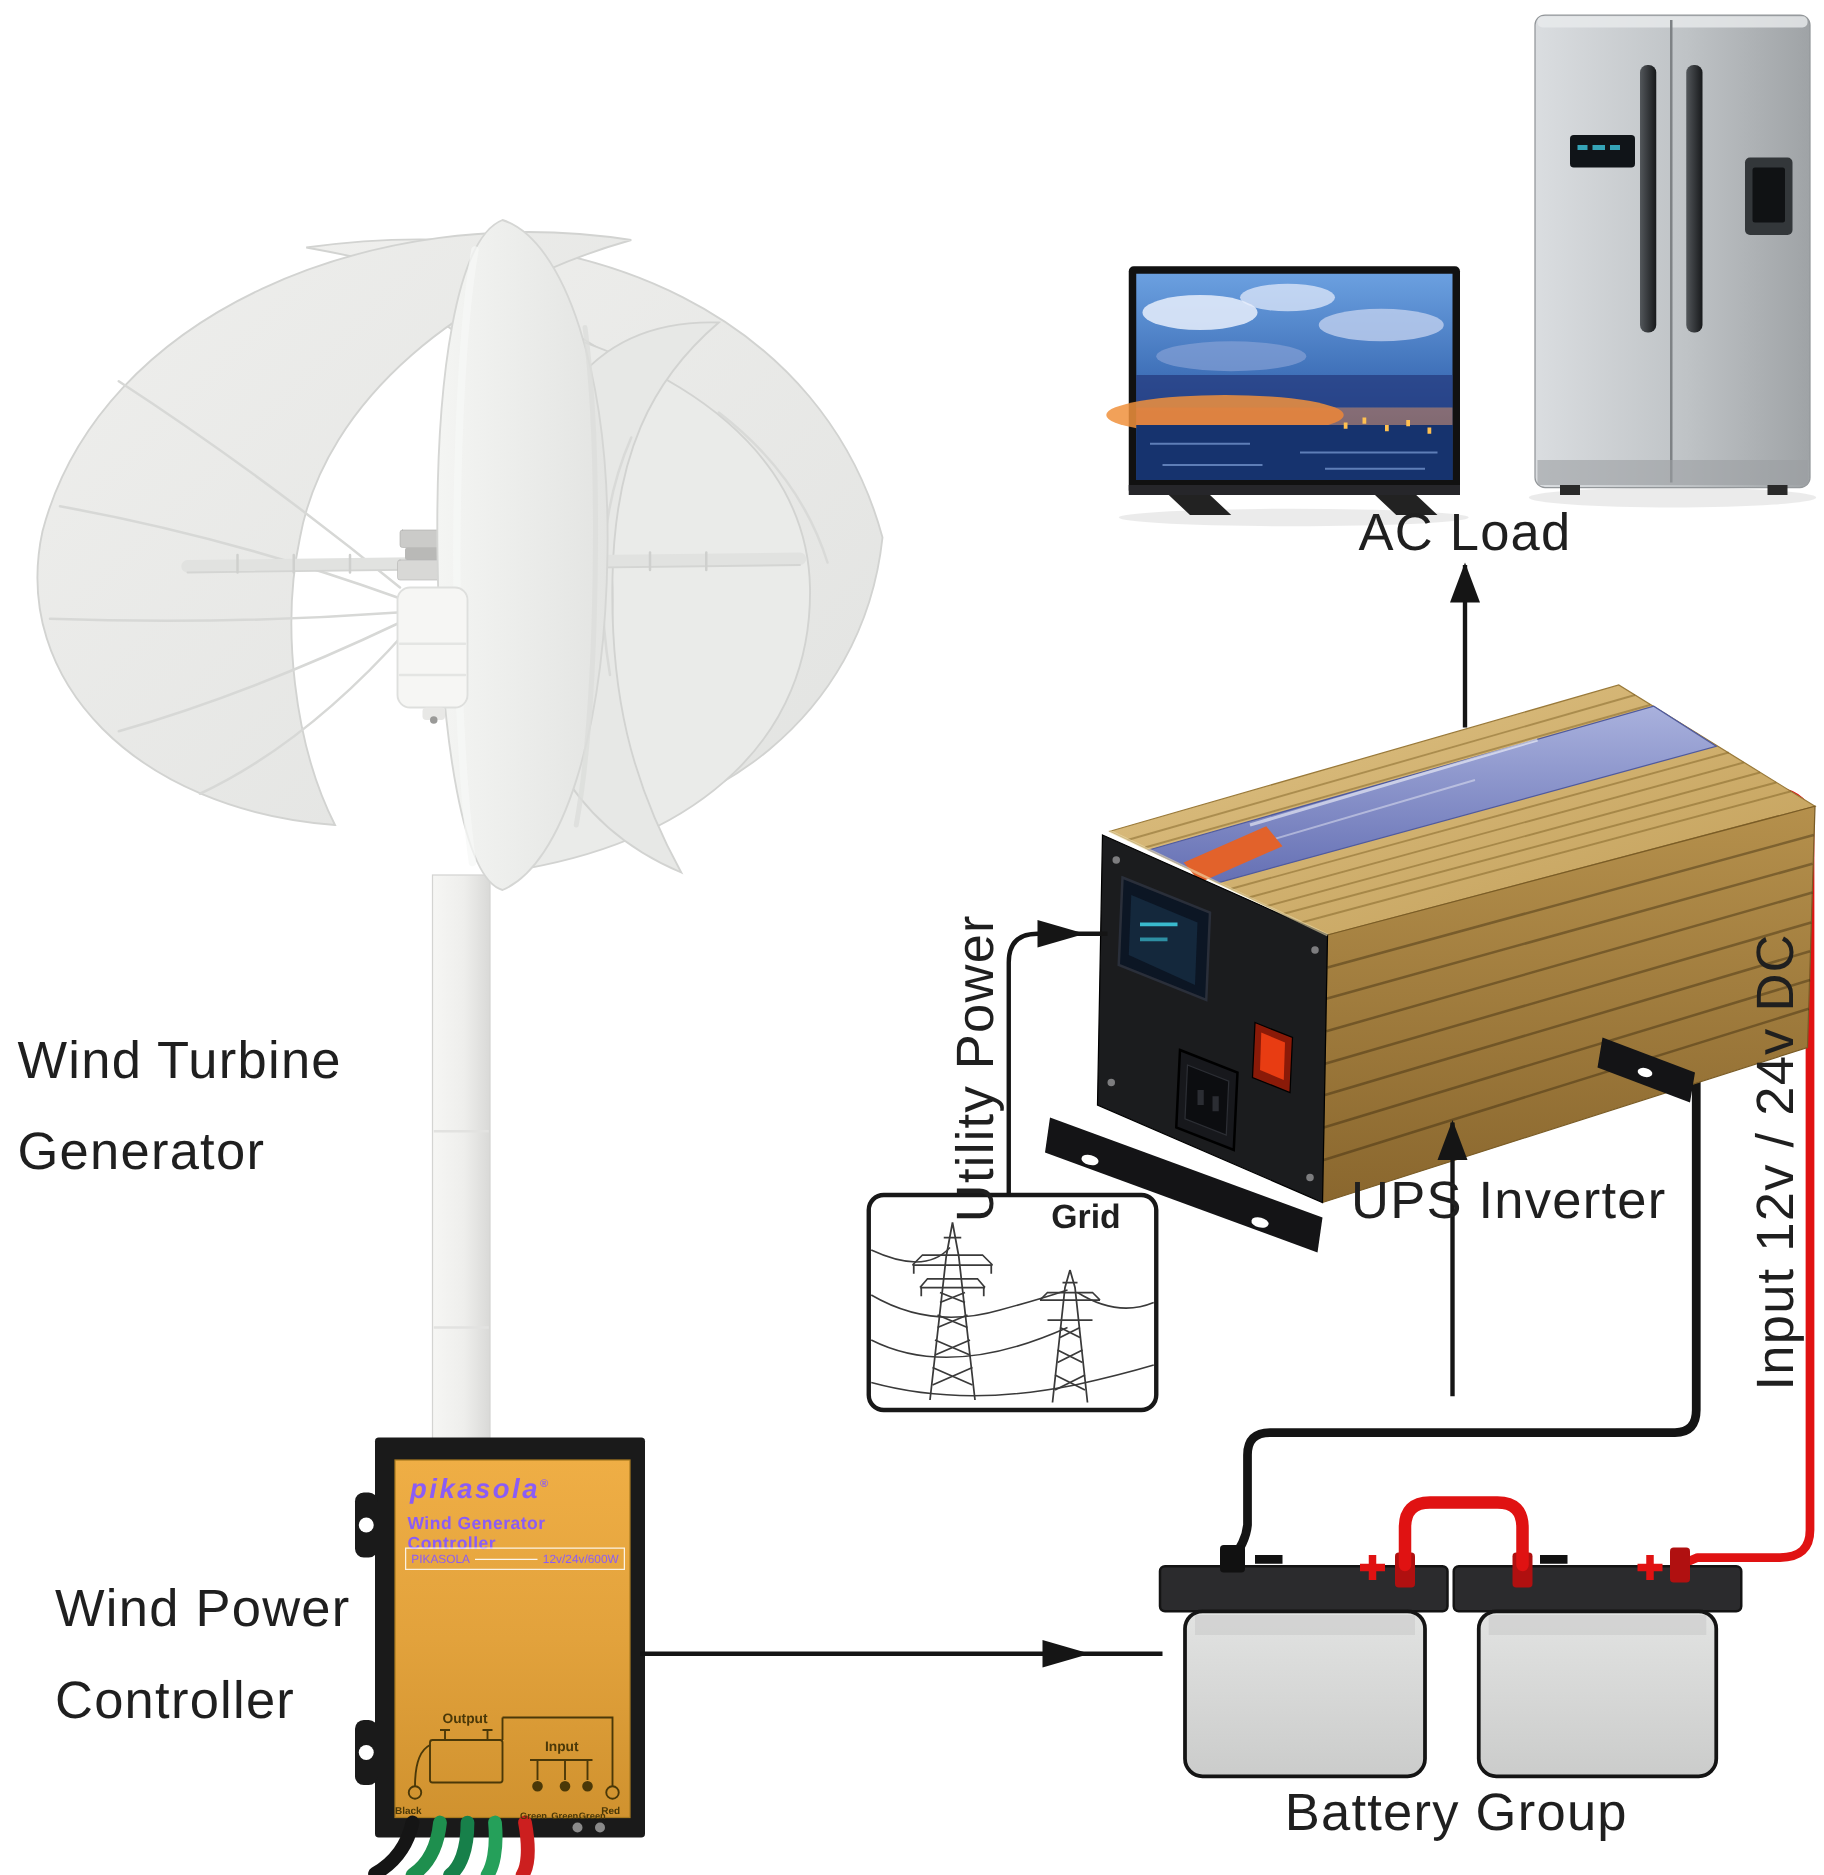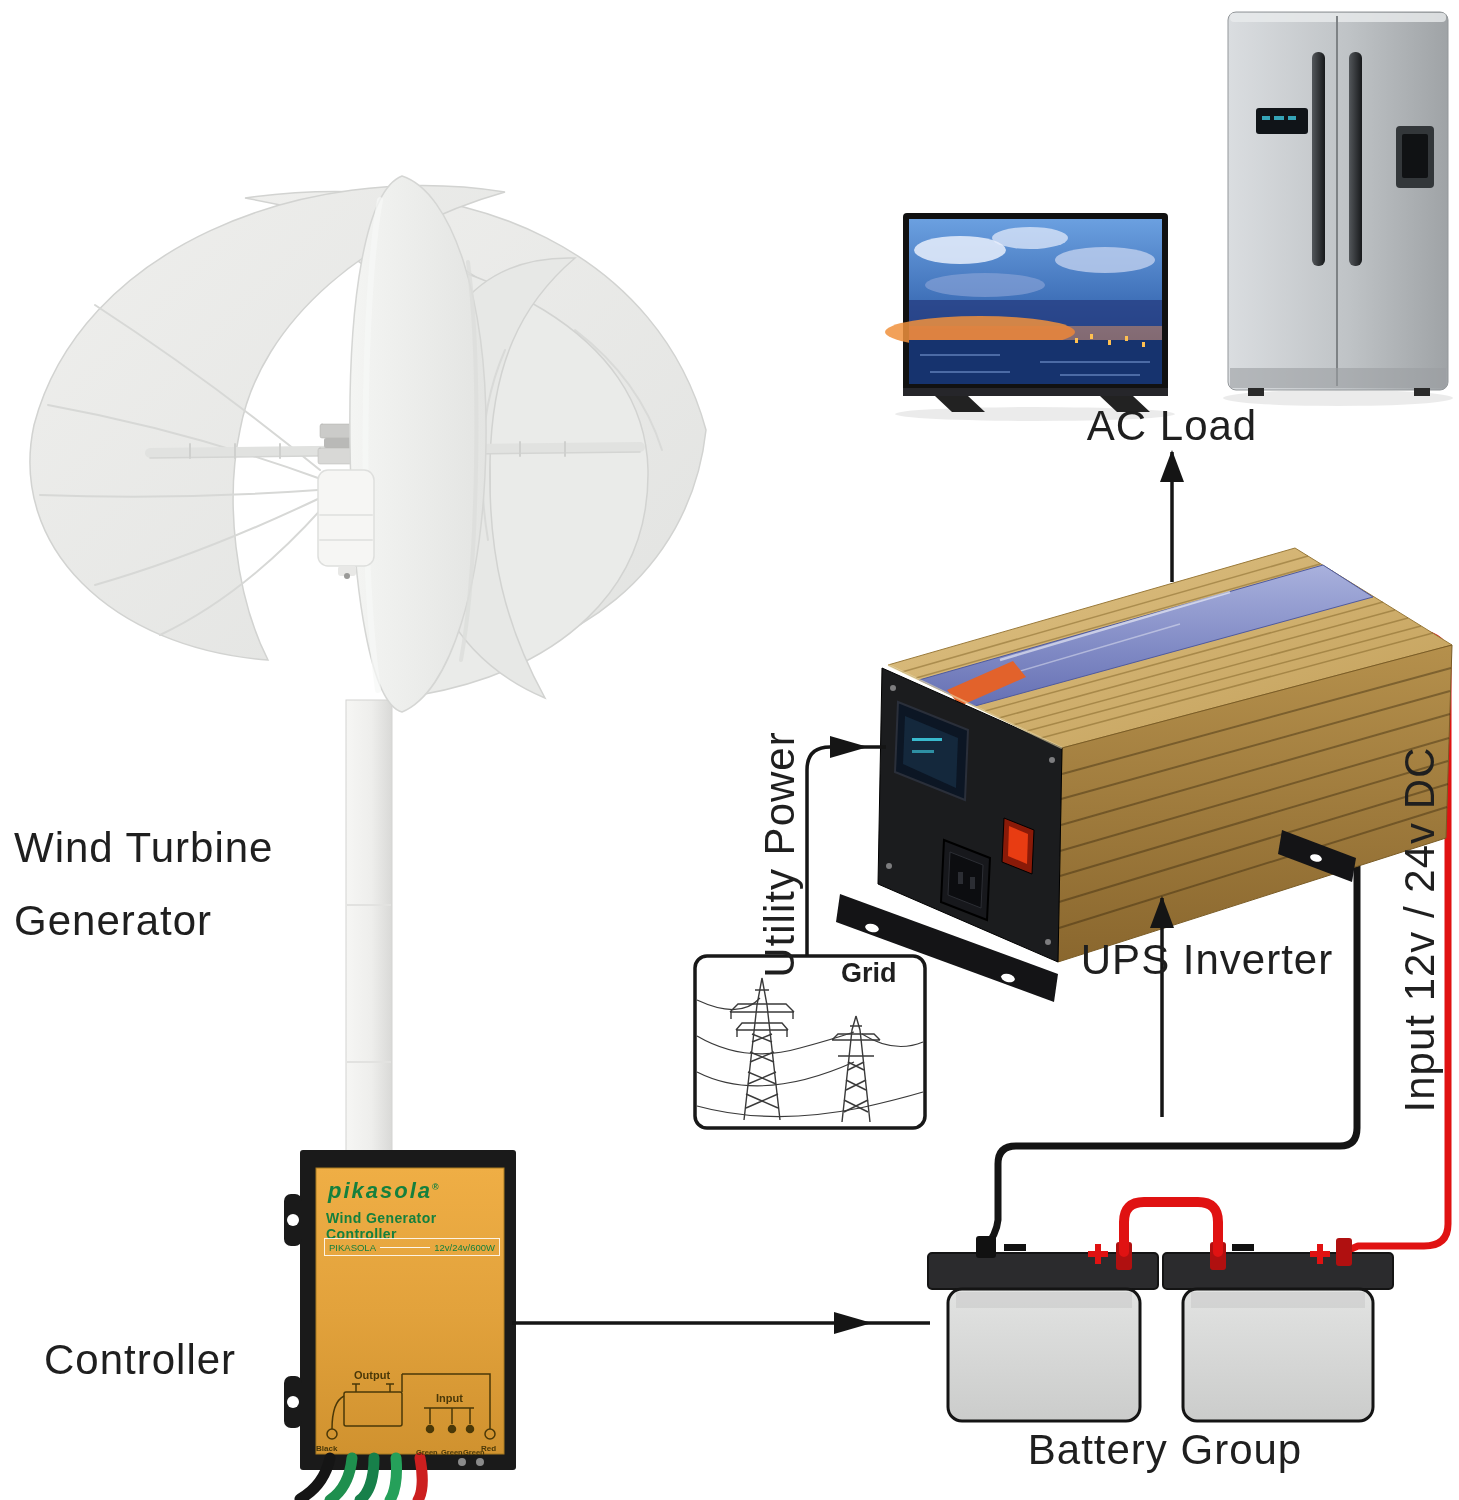--- a/index.html
+++ b/index.html
@@ -6,21 +6,21 @@
   .canvas{
     position:relative;width:1459px;height:1500px;background:#ffffff;overflow:hidden;
     font-family:"Liberation Sans", sans-serif;color:#1c1c1c;
   }
   .canvas svg{position:absolute;left:0;top:0;}
   .lbl{position:absolute;font-size:42px;line-height:1.12;letter-spacing:1px;color:#1f1f1f;white-space:nowrap;z-index:2;}
   .lbl.center{text-align:center;}
   .rot{transform:rotate(-90deg);transform-origin:center center;}
   .grid-lbl{font-size:27px;font-weight:700;letter-spacing:0;}
   
-  .ctl{position:absolute;color:#15803d;z-index:3;}
+  .ctl{position:absolute;color:#8b5cf6;z-index:3;}
   .ctl-brand{left:328px;top:1178px;width:150px;font-size:22px;font-weight:700;font-style:italic;letter-spacing:2px;}
   .ctl-brand sup{font-size:9px;font-style:normal;}
   .ctl-title{left:326px;top:1210px;width:172px;font-size:14px;font-weight:700;letter-spacing:.4px;}
   .ctl-model{left:324px;top:1238px;width:166px;height:16px;border:1px solid rgba(255,255,255,.85);
     display:flex;align-items:center;gap:4px;padding:0 4px;font-size:9.5px;}
   .ctl-model .dashline{flex:1;border-top:1px solid rgba(255,255,255,.9);height:0;}
   .ctl-specs{left:324px;top:1261px;width:174px;border:1px solid rgba(255,255,255,.85);}
   .ctl-specs .row{font-size:9.5px;line-height:15px;padding:1px 4px;white-space:nowrap;}
   .ctl-specs .row + .row{border-top:1px solid rgba(255,255,255,.75);}
   .ctl-diag{color:#4a3808;font-weight:700;z-index:3;}
@@ -341,20 +341,21 @@
     <path d="M 1172,582 V 452"></path>
     <polygon points="1160,482 1172,450 1184,482" fill="#151515" stroke="none"></polygon>
     <path d="M 1162,1117 V 898"></path>
     <polygon points="1150,928 1162,896 1174,928" fill="#151515" stroke="none"></polygon>
   </g>
 </svg>
 
 <div class="lbl" style="left:14px;top:824px;">Wind Turbine</div>
 <div class="lbl" style="left:14px;top:897px;">Generator</div>
 
+<div class="lbl" style="left:44px;top:1263px;">Wind Power</div>
 <div class="lbl" style="left:44px;top:1336px;">Controller</div>
 
 <div class="lbl center" style="left:1022px;top:402px;width:300px;">AC Load</div>
 <div class="lbl center" style="left:1057px;top:936px;width:300px;">UPS Inverter</div>
 <div class="lbl center" style="left:1015px;top:1426px;width:300px;">Battery Group</div>
 
 <div class="lbl center rot" style="left:620px;top:831px;width:320px;">Utility Power</div>
 <div class="lbl center rot" style="left:1220px;top:906px;width:400px;">Input 12v / 24v DC</div>
 
 <div class="lbl grid-lbl" style="left:841px;top:958px;">Grid</div>

